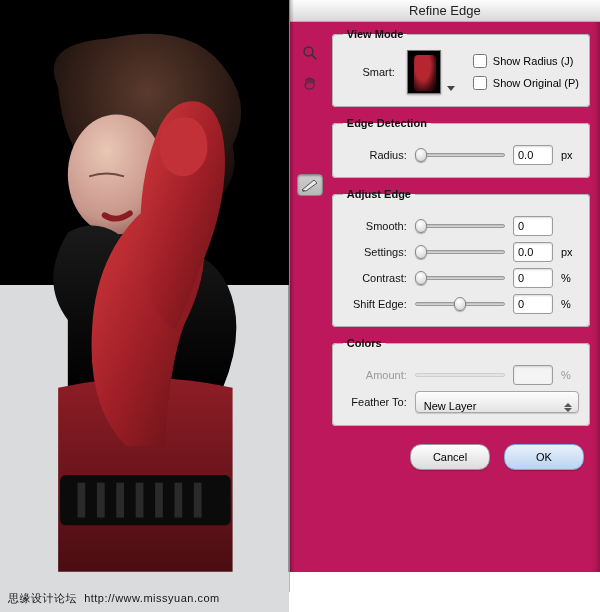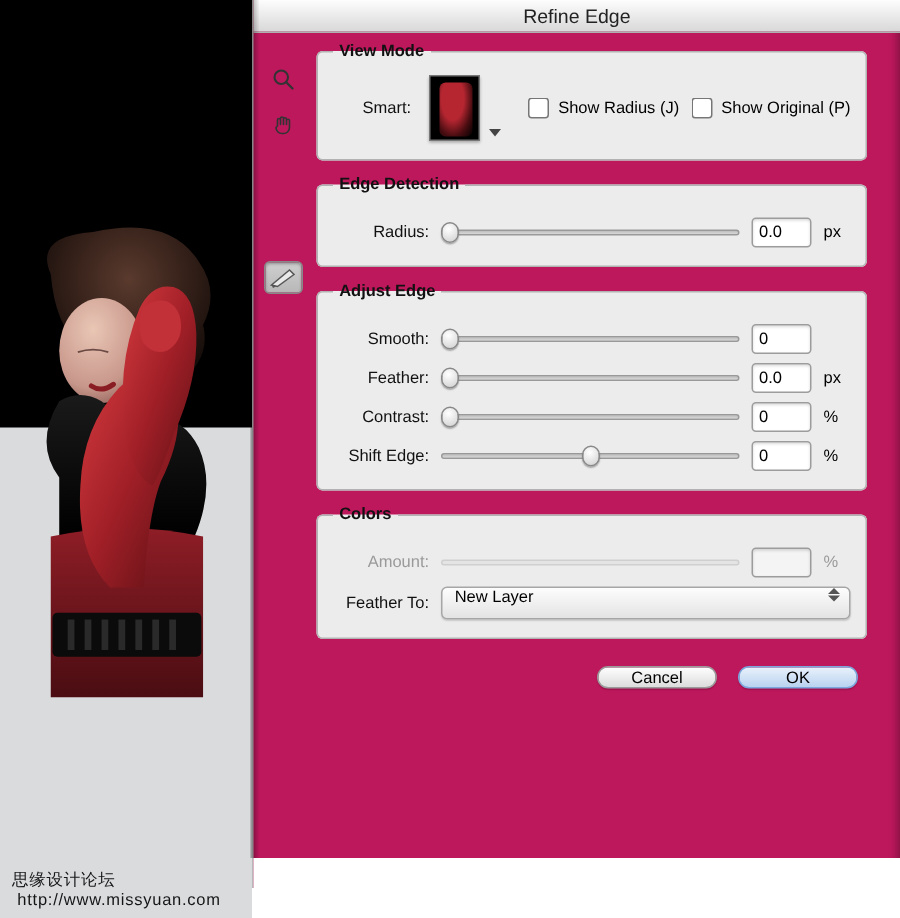--- a/index.html
+++ b/index.html
@@ -8,63 +8,63 @@
   .photo-area { width: 298px; height: 100%; background: #d9dbdd; position: relative; overflow: hidden; }
   .black-top { position: absolute; top: 0; left: 0; right: 0; height: 285px; background: #000; }
   .figure { position: absolute; left: 0; right: 0; top: 20px; bottom: 0;
             display: flex; align-items: center; justify-content: center; }
   .figure svg { width: 298px; height: 592px; }
   .watermark { position: absolute; left: 8px; bottom: 6px; color: #fff; font-size: 11px; opacity: .9; letter-spacing: .5px; }
 
   .dialog { flex: 1; height: 592px; background: #be185d; border-left: 1px solid #b8b8b8; box-shadow: -2px 0 6px rgba(0,0,0,.3) inset; position: relative; display: flex; flex-direction: column; }
   .dlg-shadow { position: absolute; left: -2px; top: 0; bottom: 20px; width: 6px; background: linear-gradient(to right, rgba(0,0,0,.35), rgba(0,0,0,0)); pointer-events: none; }
   .titlebar { height: 22px; background: linear-gradient(#fdfdfd, #d8d8d8); border-bottom: 1px solid #b0b0b0; display: flex; align-items: center; justify-content: center; font-size: 13px; color: #222; }
-  .dlg-body { flex: 1; display: flex; padding: 6px 22px 10px 4px; gap: 6px; }
+  .dlg-body { flex: 1; display: flex; padding: 6px 10px 10px 4px; gap: 6px; }
   .toolcol { width: 32px; display: flex; flex-direction: column; align-items: center; gap: 8px; padding-top: 14px; }
   .tool-btn { width: 26px; height: 22px; border: 1px solid transparent; border-radius: 4px; display: flex; align-items: center; justify-content: center; color: #333; }
   .tool-btn.pressed { background: linear-gradient(#cfcfcf,#b8b8b8); border: 1px solid #888; box-shadow: inset 0 1px 2px rgba(0,0,0,.3); }
   .tool-btn svg { display: block; }
 
   .panels { flex: 1; display: flex; flex-direction: column; gap: 10px; }
 
   fieldset.group { border: 1px solid #b2b2b2; border-radius: 4px; padding: 10px 10px 12px 10px; position: relative; background: #ececec; }
   fieldset.group > legend { padding: 0 4px; font-weight: bold; font-size: 11px; color: #111; }
 
   .view-row { display: flex; align-items: center; gap: 12px; }
   .view-label { width: 52px; text-align: right; color: #111; }
   .thumb { width: 34px; height: 44px; border: 1px solid #777; background: #000; position: relative; box-shadow: 0 1px 2px rgba(0,0,0,.3); }
   .thumb::after { content: ""; position: absolute; left: 6px; top: 4px; width: 22px; height: 36px; background: radial-gradient(ellipse at 40% 30%, #b62631 0 40%, #4a0d11 70%, #000 100%); border-radius: 4px; }
   .thumb-caret { width: 0; height: 0; border-left: 4px solid transparent; border-right: 4px solid transparent; border-top: 5px solid #444; margin-left: -6px; align-self: flex-end; margin-bottom: 3px; }
-  .view-checks { display: flex; gap: 8px; margin-left: 6px; }
+  .view-checks { display: flex; flex-direction: column; gap: 8px; margin-left: 6px; }
 
   .chk { display: flex; align-items: center; gap: 6px; }
   .chk input { width: 14px; height: 14px; }
   .chk label { white-space: nowrap; }
 
   .form-row { display: flex; align-items: center; gap: 8px; margin-top: 6px; }
   .form-row .lbl { width: 64px; text-align: right; color: #111; }
   .form-row .lbl.disabled { color: #9a9a9a; }
   .slider-wrap { flex: 1; display: flex; align-items: center; }
   .slider { flex: 1; height: 14px; position: relative; }
   .slider .track { position: absolute; left: 0; right: 0; top: 5px; height: 4px; background: linear-gradient(#bdbdbd,#d8d8d8); border: 1px solid #999; border-radius: 3px; }
   .slider .knob { position: absolute; top: 0; width: 12px; height: 14px; background: radial-gradient(circle at 40% 30%, #fff, #cfcfcf); border: 1px solid #888; border-radius: 6px; box-shadow: 0 1px 1px rgba(0,0,0,.3); }
   .slider.disabled .track { background: #e4e4e4; border-color: #cfcfcf; }
   .numbox { width: 40px; height: 20px; border: 1px solid #9c9c9c; border-radius: 3px; background: #fff; padding: 2px 4px; font-size: 11px; text-align: left; box-shadow: inset 0 1px 2px rgba(0,0,0,.15); }
   .numbox[disabled] { background: #f4f4f4; color: #aaa; }
   .unit { width: 18px; color: #000; }
 
-  .select { flex: 1; height: 22px; border: 1px solid #a6a6a6; border-radius: 4px; background: linear-gradient(#fdfdfd,#e3e3e3); display: flex; align-items: flex-start; justify-content: space-between; padding: 0 6px 0 8px; box-shadow: 0 1px 1px rgba(0,0,0,.15); }
+  .select { flex: 1; height: 22px; border: 1px solid #a6a6a6; border-radius: 4px; background: linear-gradient(#fdfdfd,#e3e3e3); display: flex; align-items: flex-end; justify-content: space-between; padding: 0 6px 0 8px; box-shadow: 0 1px 1px rgba(0,0,0,.15); }
   .select .caret-pair { display: flex; flex-direction: column; gap: 1px; align-items: center; }
   .caret-up, .caret-down { width: 0; height: 0; border-left: 4px solid transparent; border-right: 4px solid transparent; }
   .caret-up { border-bottom: 4px solid #555; }
   .caret-down { border-top: 4px solid #555; }
 
   .remember-row { display: flex; align-items: center; gap: 6px; padding: 2px 2px 0 8px; }
   .btn-row { display: flex; justify-content: flex-end; gap: 14px; padding: 8px 6px 0 0; }
-  .mac-btn { min-width: 80px; height: 15px; border-radius: 11px; border: 1px solid #9a9a9a; background: linear-gradient(#fefefe,#dcdcdc); box-shadow: 0 1px 1px rgba(0,0,0,.2); font-size: 12px; display: flex; align-items: center; justify-content: center; }
+  .mac-btn { min-width: 80px; height: 26px; border-radius: 11px; border: 1px solid #9a9a9a; background: linear-gradient(#fefefe,#dcdcdc); box-shadow: 0 1px 1px rgba(0,0,0,.2); font-size: 12px; display: flex; align-items: center; justify-content: center; }
   .mac-btn.primary { background: linear-gradient(#e9f1fb,#b9d3f0); border-color: #7aa7dc; }
 
   .footer-gap { height: 20px; background: #fff; }
 </style>
 </head>
 <body>
 
 <div class="canvas">
   <div class="photo-area">
     <div class="black-top"></div>
@@ -188,21 +188,21 @@
             <div class="slider-wrap">
                 <div class="slider">
                   <div class="track"></div>
                   <div class="knob" style="left:0;"></div>
                 </div>
               </div>
             <input class="numbox" value="0" style="">
             <span class="unit"></span>
           </div>
           <div class="form-row">
-            <span class="lbl">Feather:</span>
+            <span class="lbl">Settings:</span>
             <div class="slider-wrap">
                 <div class="slider">
                   <div class="track"></div>
                   <div class="knob" style="left:0;"></div>
                 </div>
               </div>
             <input class="numbox" value="0.0" style="">
             <span class="unit">px</span>
           </div>
           <div class="form-row">

